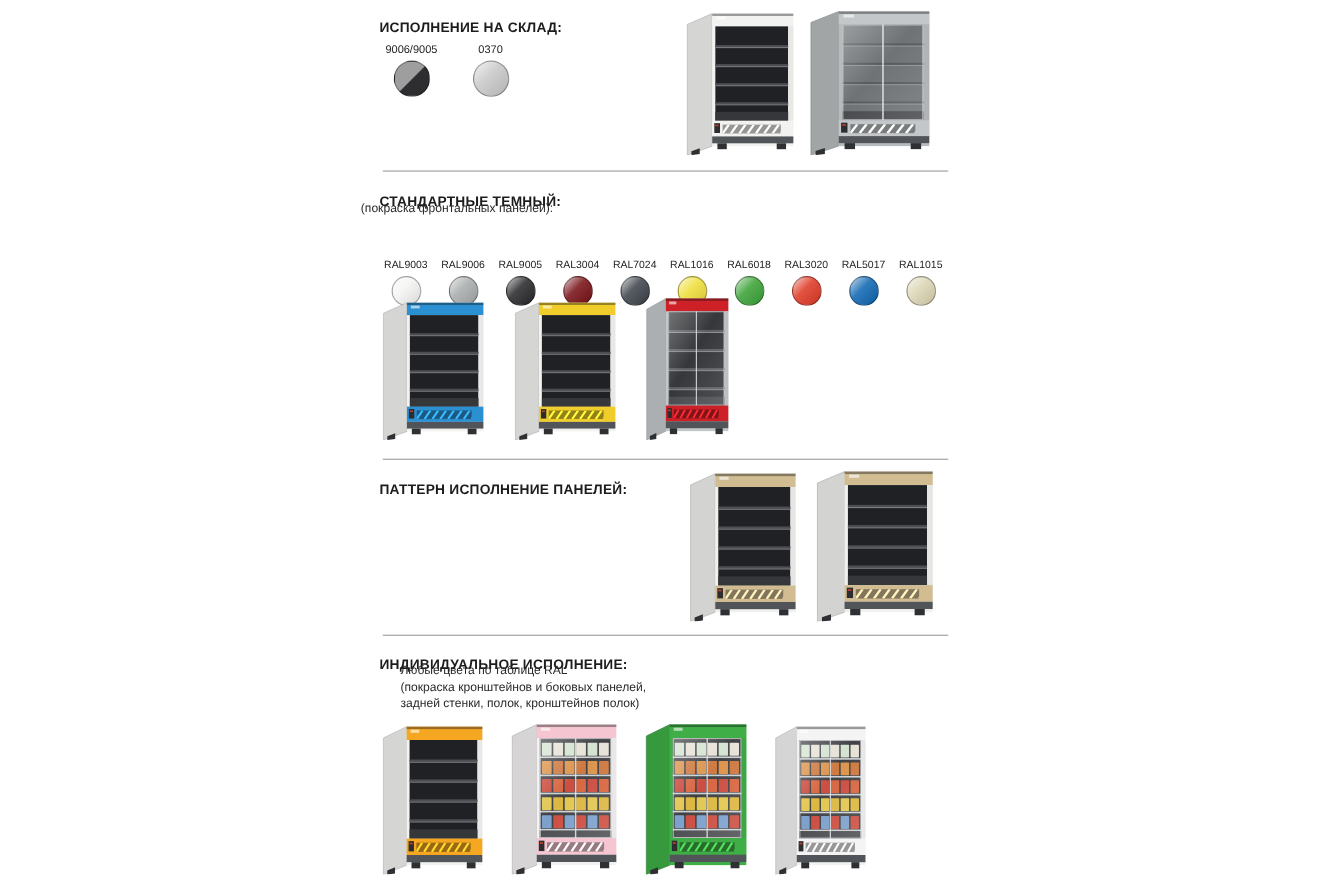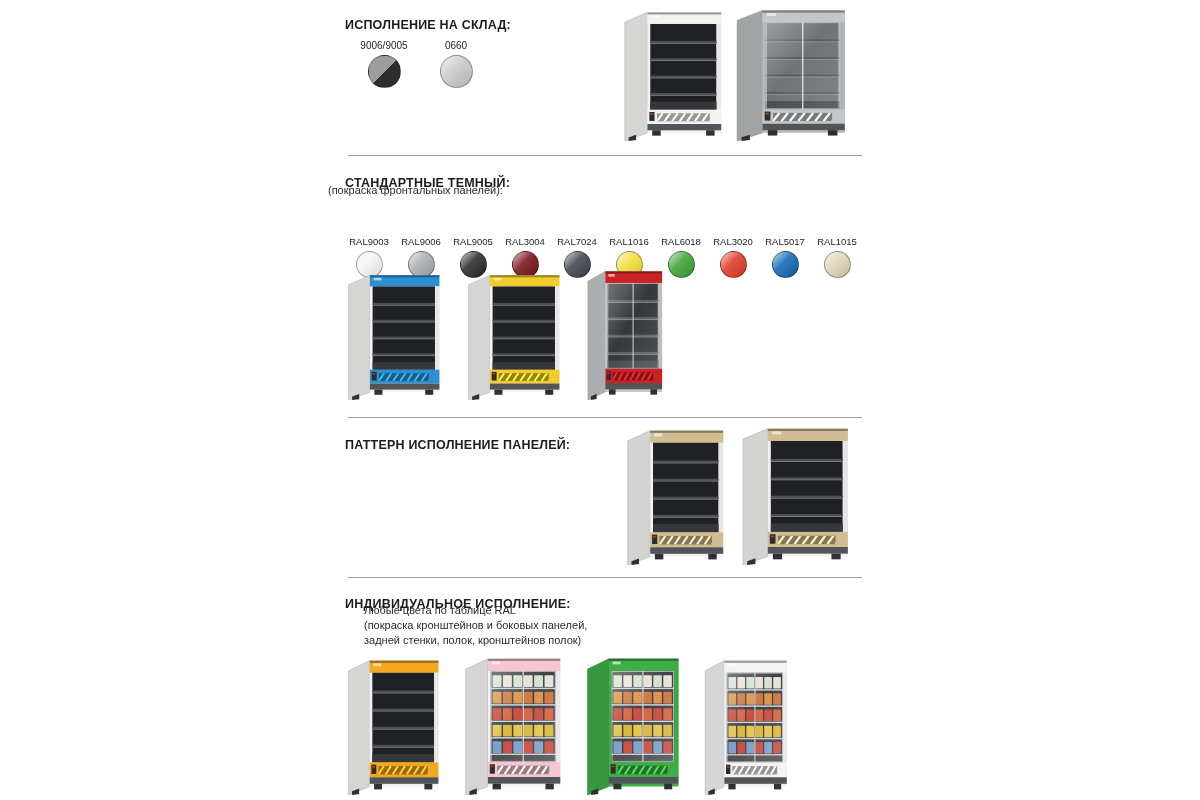--- a/index.html
+++ b/index.html
@@ -8,21 +8,21 @@
     font-family:"Liberation Sans", sans-serif;color:#1c1c1c;
   }
   .h{position:absolute;font-size:12.5px;font-weight:bold;letter-spacing:.2px;white-space:nowrap;}
   .sub{position:absolute;font-size:11px;color:#2a2a2a;white-space:nowrap;}
   .divider{position:absolute;left:348px;width:514px;height:1px;background:#9c9c9c;}
   .swrow{position:absolute;display:flex;}
   .swatch{display:flex;flex-direction:column;align-items:center;}
   .swatch .lbl{font-size:10px;color:#242424;white-space:nowrap;margin-bottom:4px;}
   .dot{border-radius:50%;border:1px solid rgba(0,0,0,.32);box-sizing:border-box;}
   
-  .s1-swatches{left:348px;top:40px;gap:20px;margin-left:10px;}
+  .s1-swatches{left:348px;top:40px;gap:20px;}
   .s1-swatches .swatch{width:52px;}
   .s1-swatches .dot{width:33px;height:33px;}
   .s2-swatches{left:343px;top:204px;}
   .s2-swatches .swatch{width:52px;}
   .s2-swatches .swatch .lbl{font-size:9.5px;margin-top:32px;}
   .s2-swatches .dot{width:27px;height:27px;}
   .s3-swatches{left:345px;top:455px;display:grid;grid-template-columns:96px 86px 84px;row-gap:8px;justify-items:center;}
   .s3-swatches .dot{width:36px;height:36px;}
   .cabrow{position:absolute;display:flex;align-items:flex-end;}
   .s1-cabs{left:621px;top:5px;gap:8px;}
@@ -38,21 +38,21 @@
 
 <div class="page">
 
   <h2 class="h" style="left:345px;top:8px;">ИСПОЛНЕНИЕ НА СКЛАД:</h2>
   <div class="swrow s1-swatches">
       <div class="swatch">
         <div class="lbl">9006/9005</div>
         <div class="dot" style="background: linear-gradient(135deg, rgb(158, 158, 158) 0px, rgb(158, 158, 158) 50%, rgb(46, 46, 48) 50%, rgb(46, 46, 48) 100%);"></div>
       </div>
       <div class="swatch">
-        <div class="lbl">0660</div>
+        <div class="lbl">0370</div>
         <div class="dot" style="background: linear-gradient(135deg, rgba(255, 255, 255, 0.65) 8%, rgba(255, 255, 255, 0.12) 42%, rgba(0, 0, 0, 0.1) 95%), rgb(201, 201, 201);"></div>
       </div>
     </div>
   <div class="cabrow s1-cabs">
       <div class="cab" style="width: 104px; height: 134px;">
         <svg xmlns="http://www.w3.org/2000/svg" viewBox="0 0 110 150" width="100%" height="100%" preserveAspectRatio="none">
           <defs>
             <linearGradient id="gg0-0" x1="0" y1="0" x2="1" y2="1">
               <stop offset="0" stop-color="#ffffff" stop-opacity="0.38"></stop>
               <stop offset="0.45" stop-color="#ffffff" stop-opacity="0.10"></stop>

